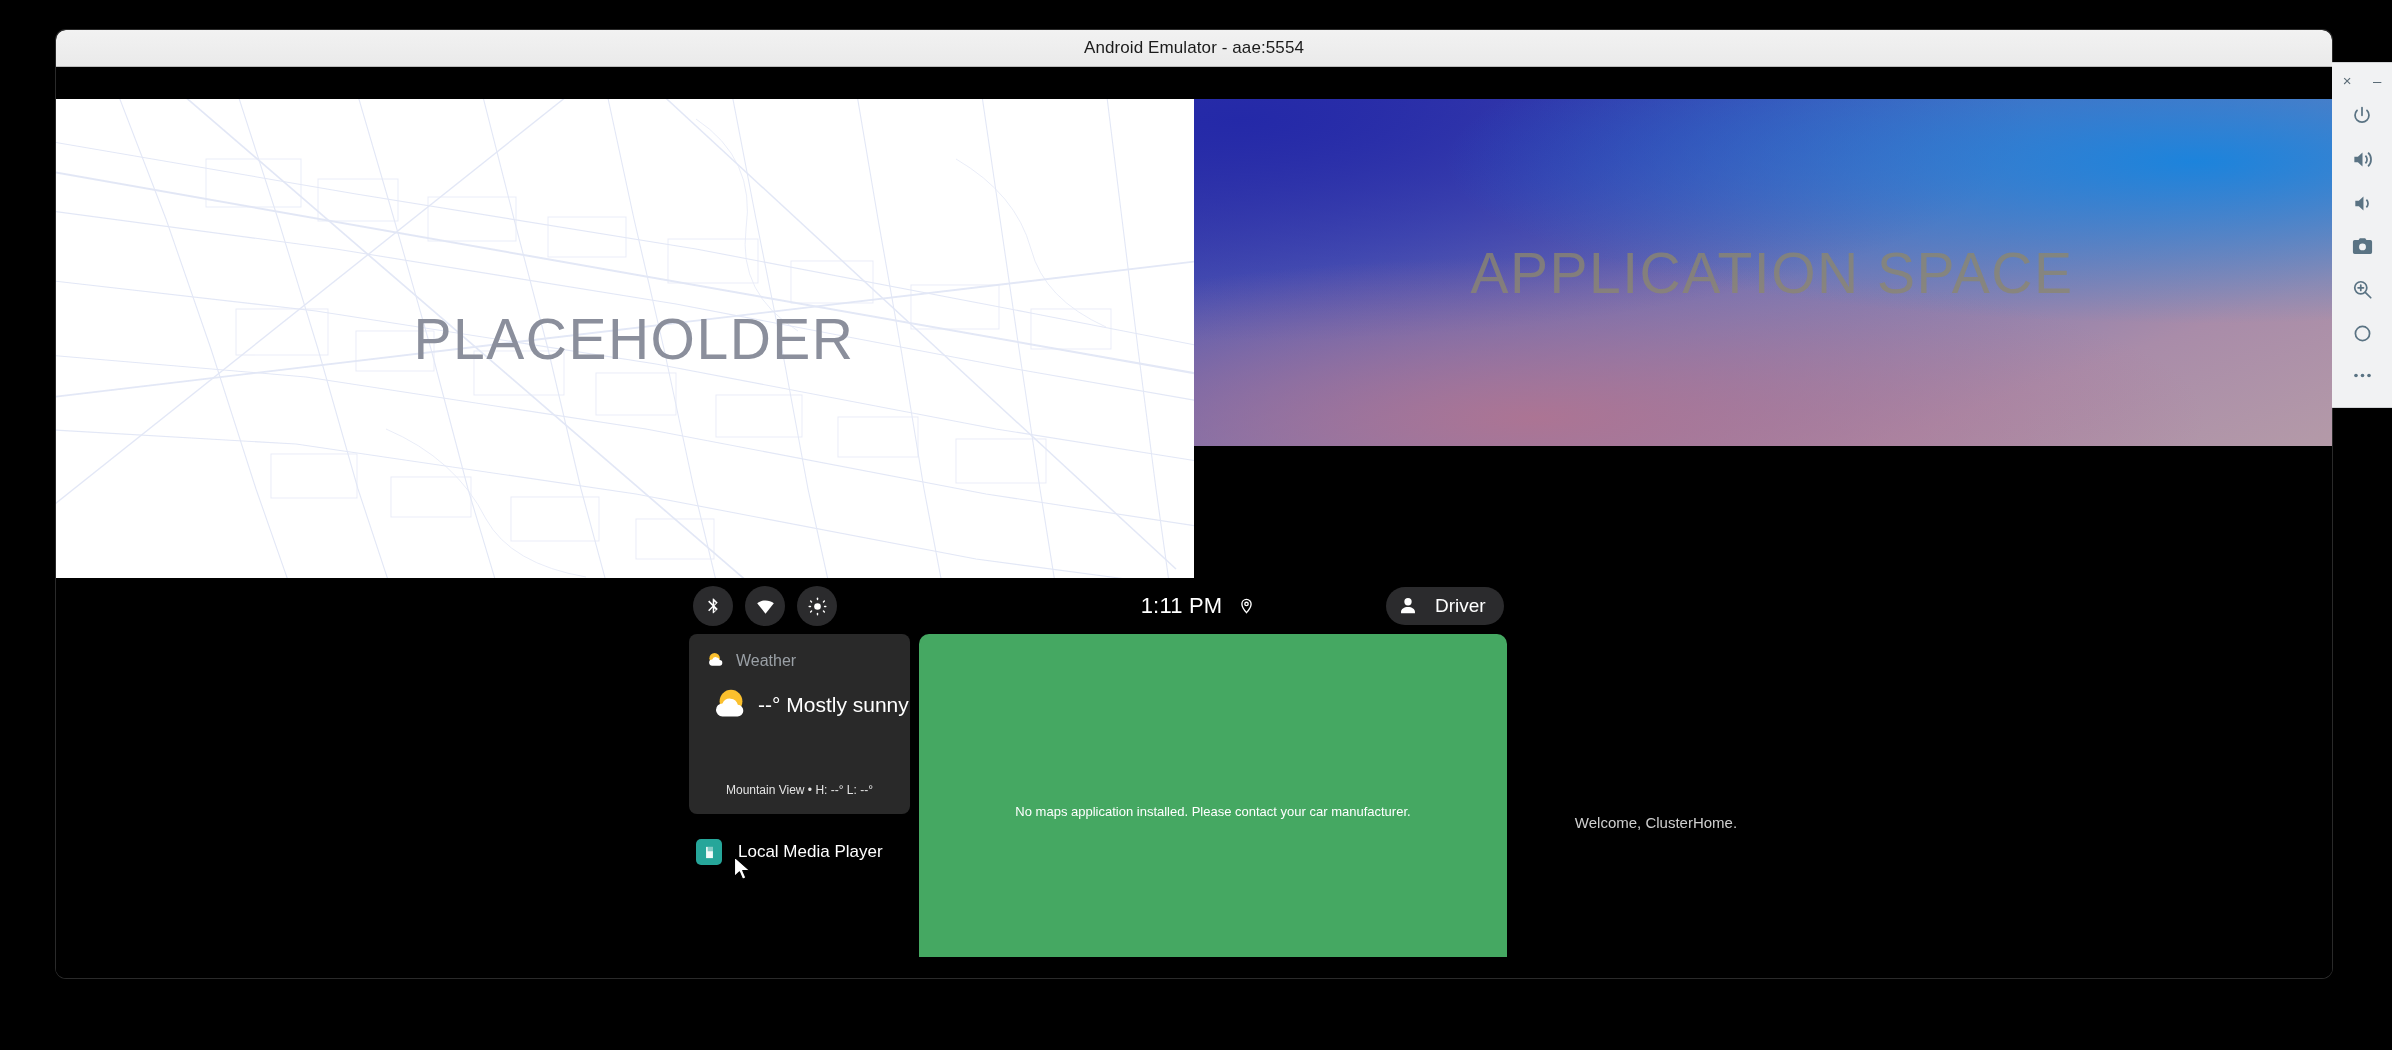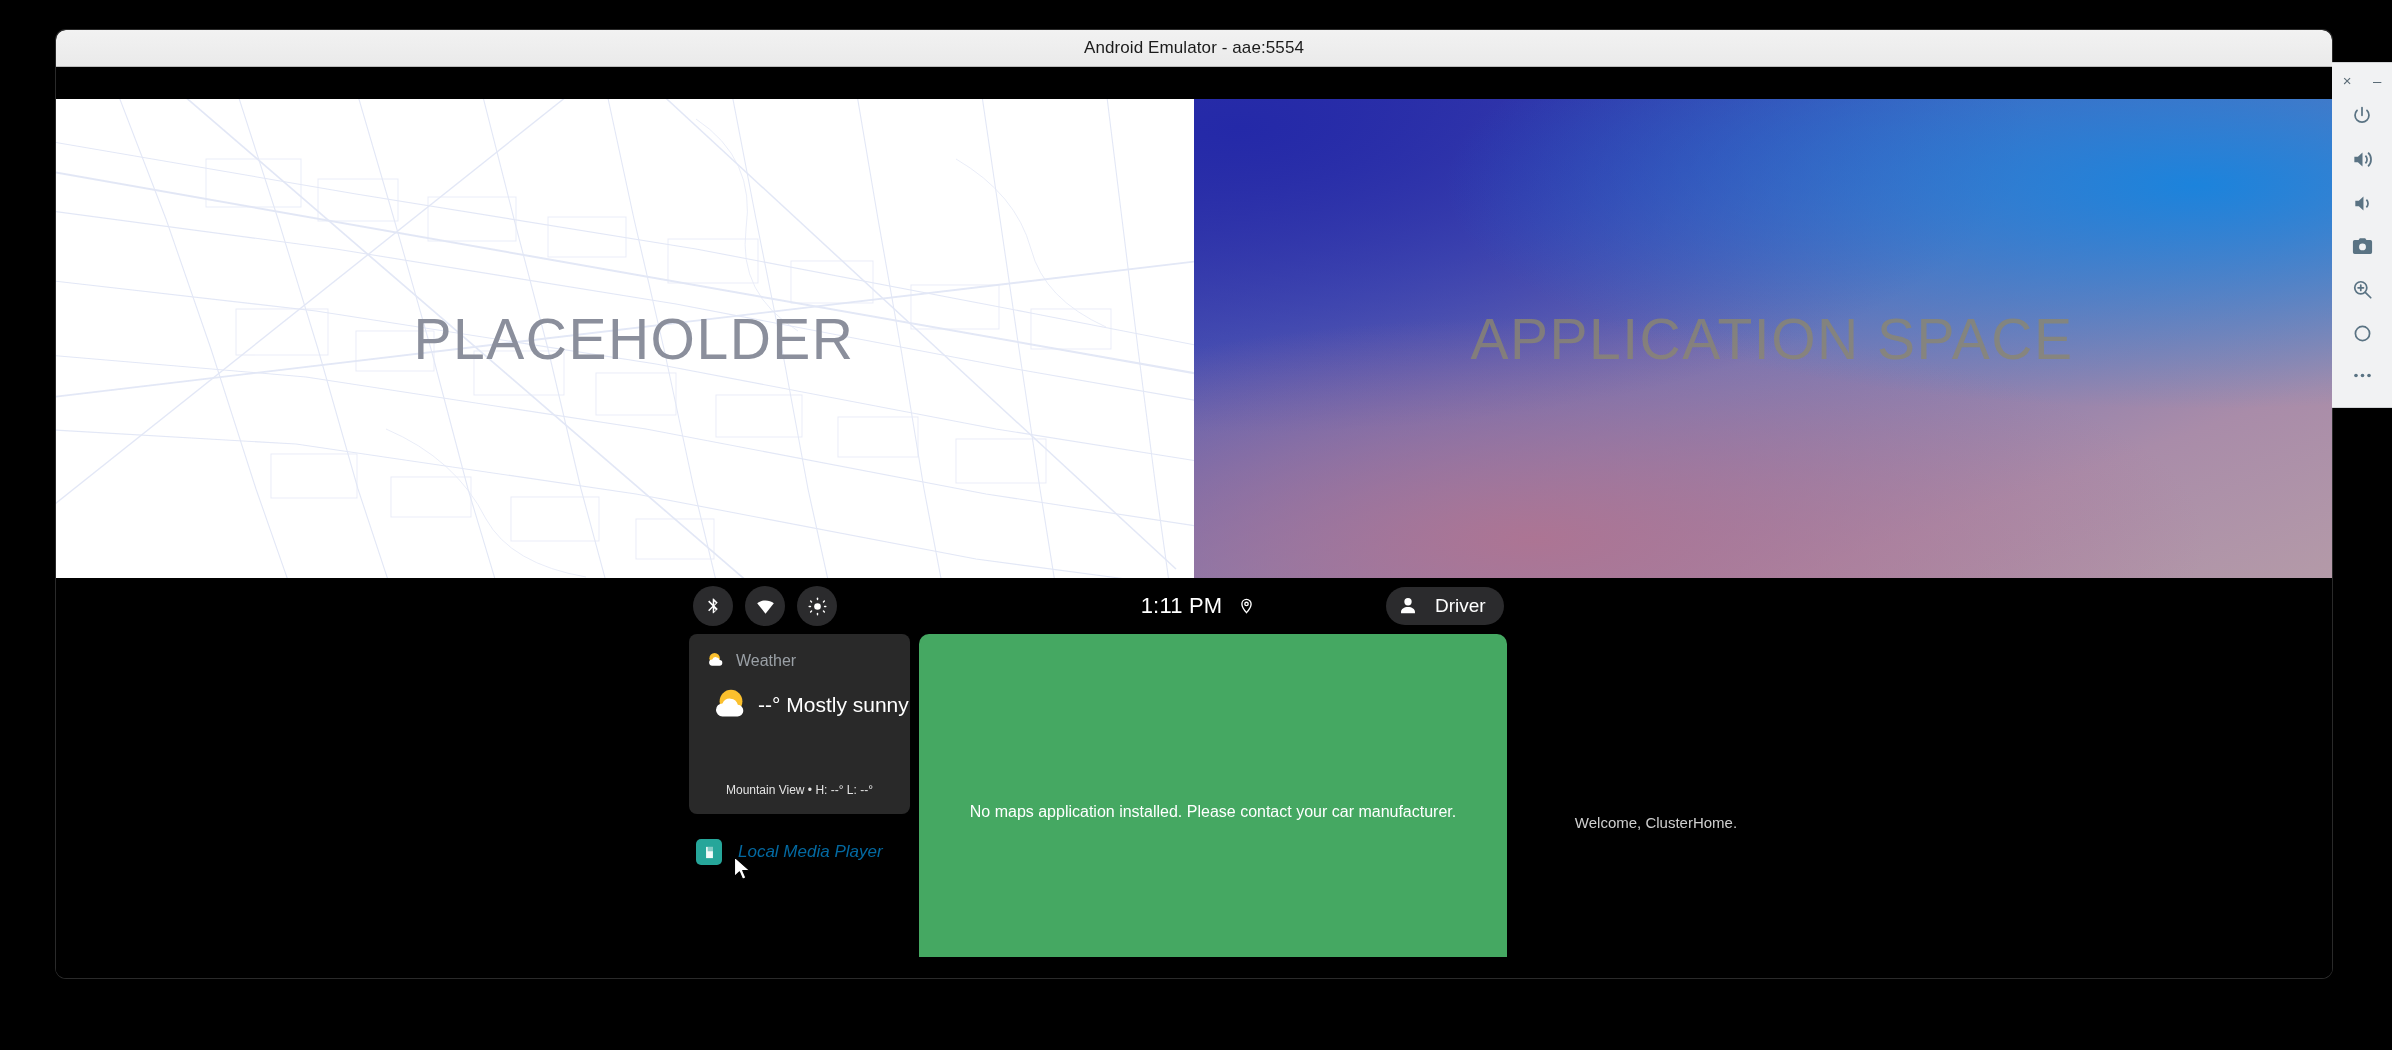--- a/index.html
+++ b/index.html
@@ -100,21 +100,21 @@
     font-size: 57px;
     letter-spacing: 1.5px;
     font-weight: normal;
     pointer-events: none;
   }
   .map-pane .pane-label { color: #8b8f9c; }
 
   .app-pane {
     position: relative;
     width: 1138px;
-    height: 479px;
+    height: 347px;
     overflow: hidden;
     background:
       radial-gradient(120% 85% at 88% 18%, rgba(23,132,222,0.95) 0%, rgba(23,132,222,0.0) 55%),
       radial-gradient(95% 75% at 30% 92%, rgba(174,116,146,0.95) 0%, rgba(174,116,146,0.0) 62%),
       radial-gradient(120% 110% at 4% 6%, #2429a8 0%, rgba(36,41,168,0.0) 58%),
       linear-gradient(160deg, #3436a6 0%, #5159b4 28%, #7e79b2 55%, #a98ca9 78%, #b49aa8 100%);
   }
   .app-pane .pane-label { color: rgba(140,134,110,0.78); }
 
   
@@ -248,39 +248,38 @@
     width: 26px;
     height: 26px;
     border-radius: 5px;
     background: #26a69a;
     display: flex;
     align-items: center;
     justify-content: center;
   }
   .media-label {
     font-size: 17px;
-    color: #0369a1;
-    font-style: italic;
+    color: #ffffff;
   }
 
   
   .maps-card {
     position: absolute;
     left: 863px;
     top: 0px;
     width: 588px;
     height: 355px;
     background: #45a862;
     border-radius: 10px;
     display: flex;
     align-items: center;
     justify-content: center;
   }
   .maps-card-text {
-    font-size: 16px;
+    font-size: 13px;
     color: #ffffff;
     text-align: center;
     padding: 0 20px;
   }
 
   
   .cluster-welcome {
     position: absolute;
     left: 1420px;
     top: 180px;

